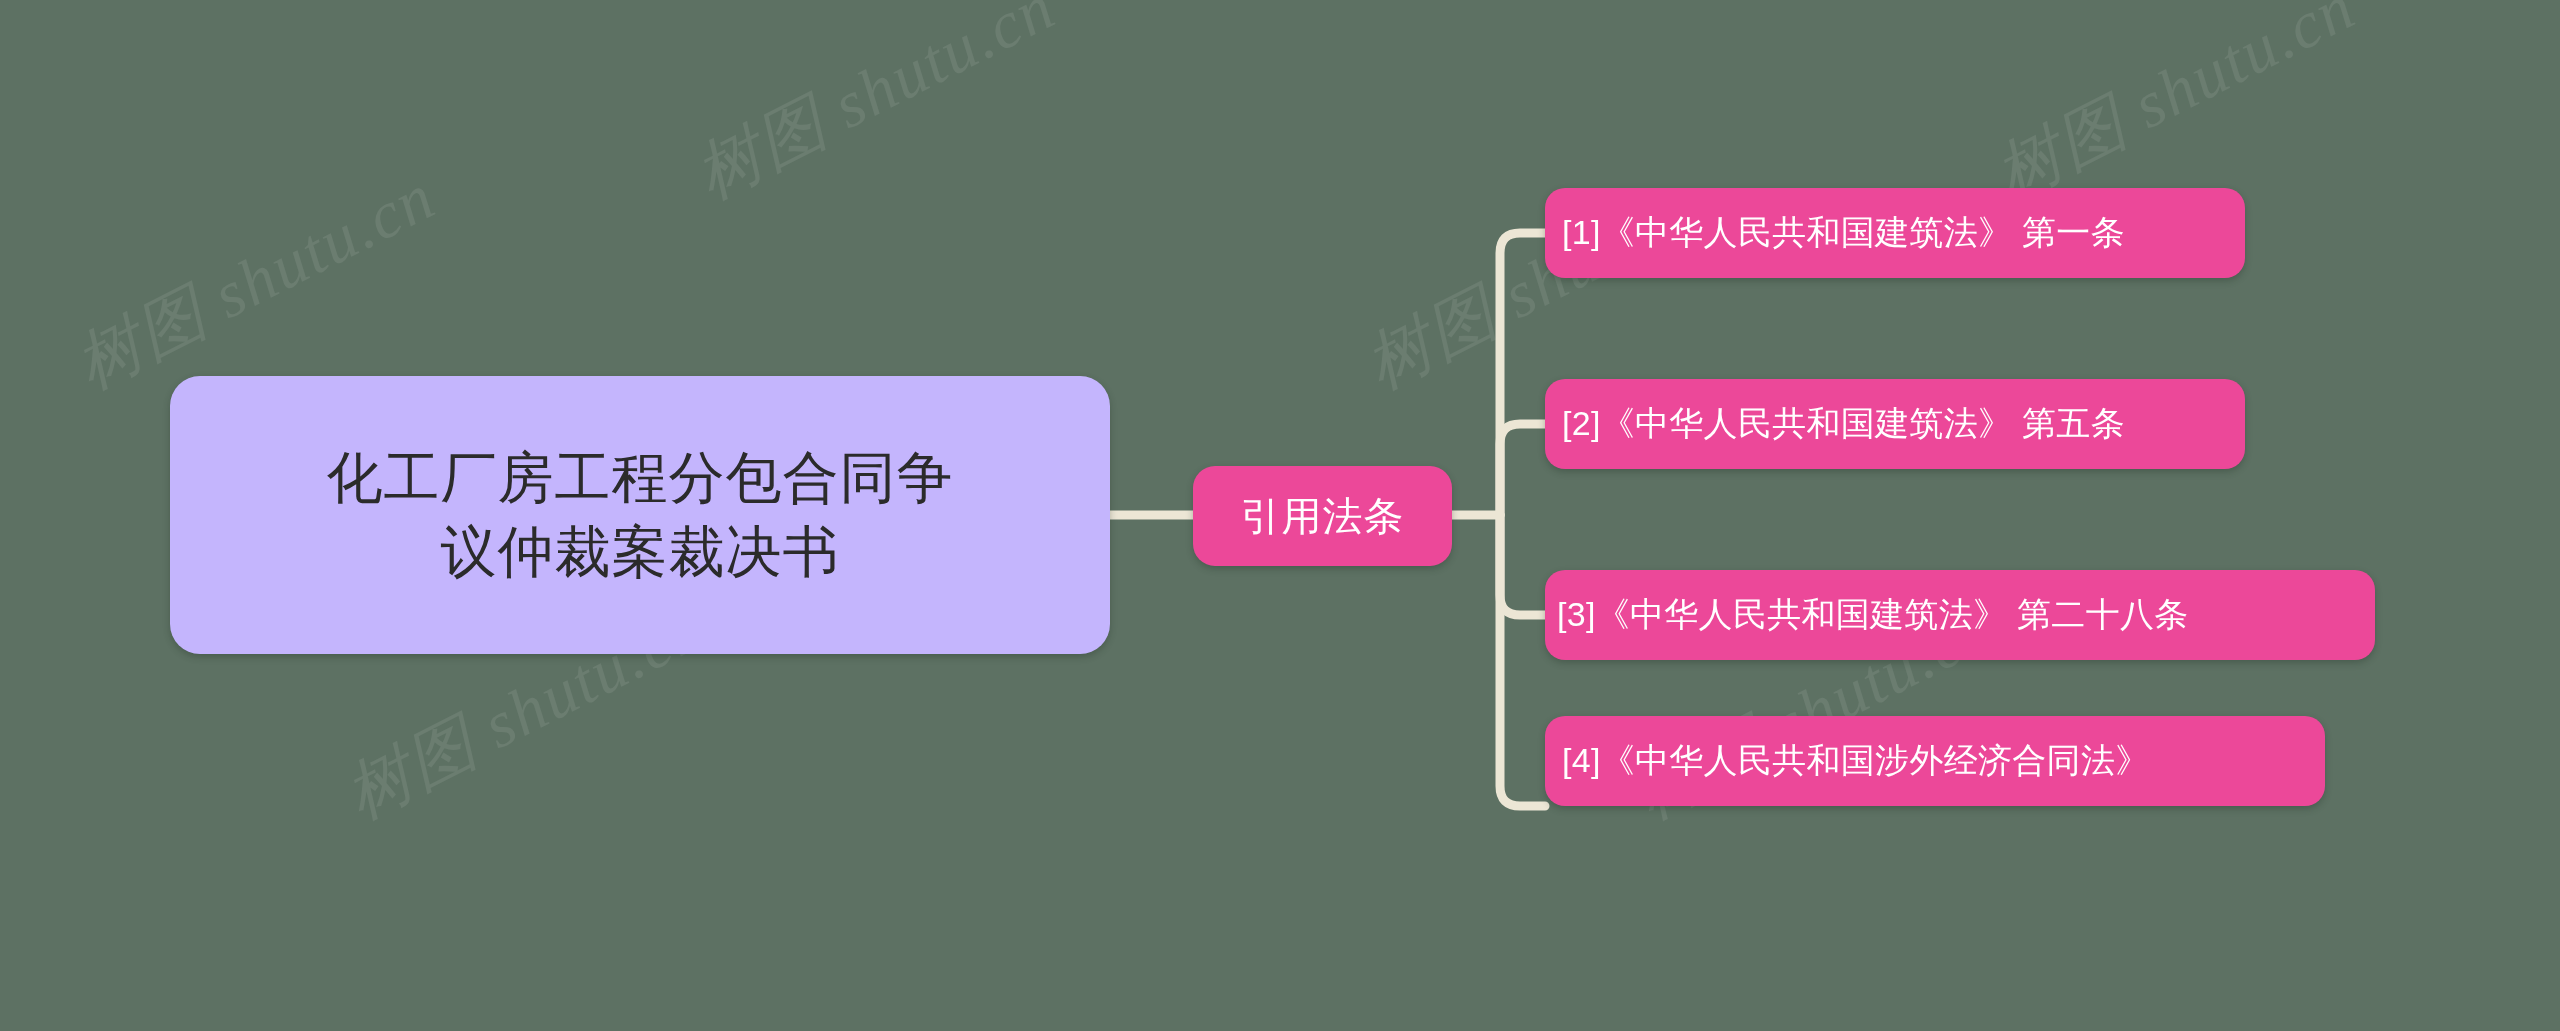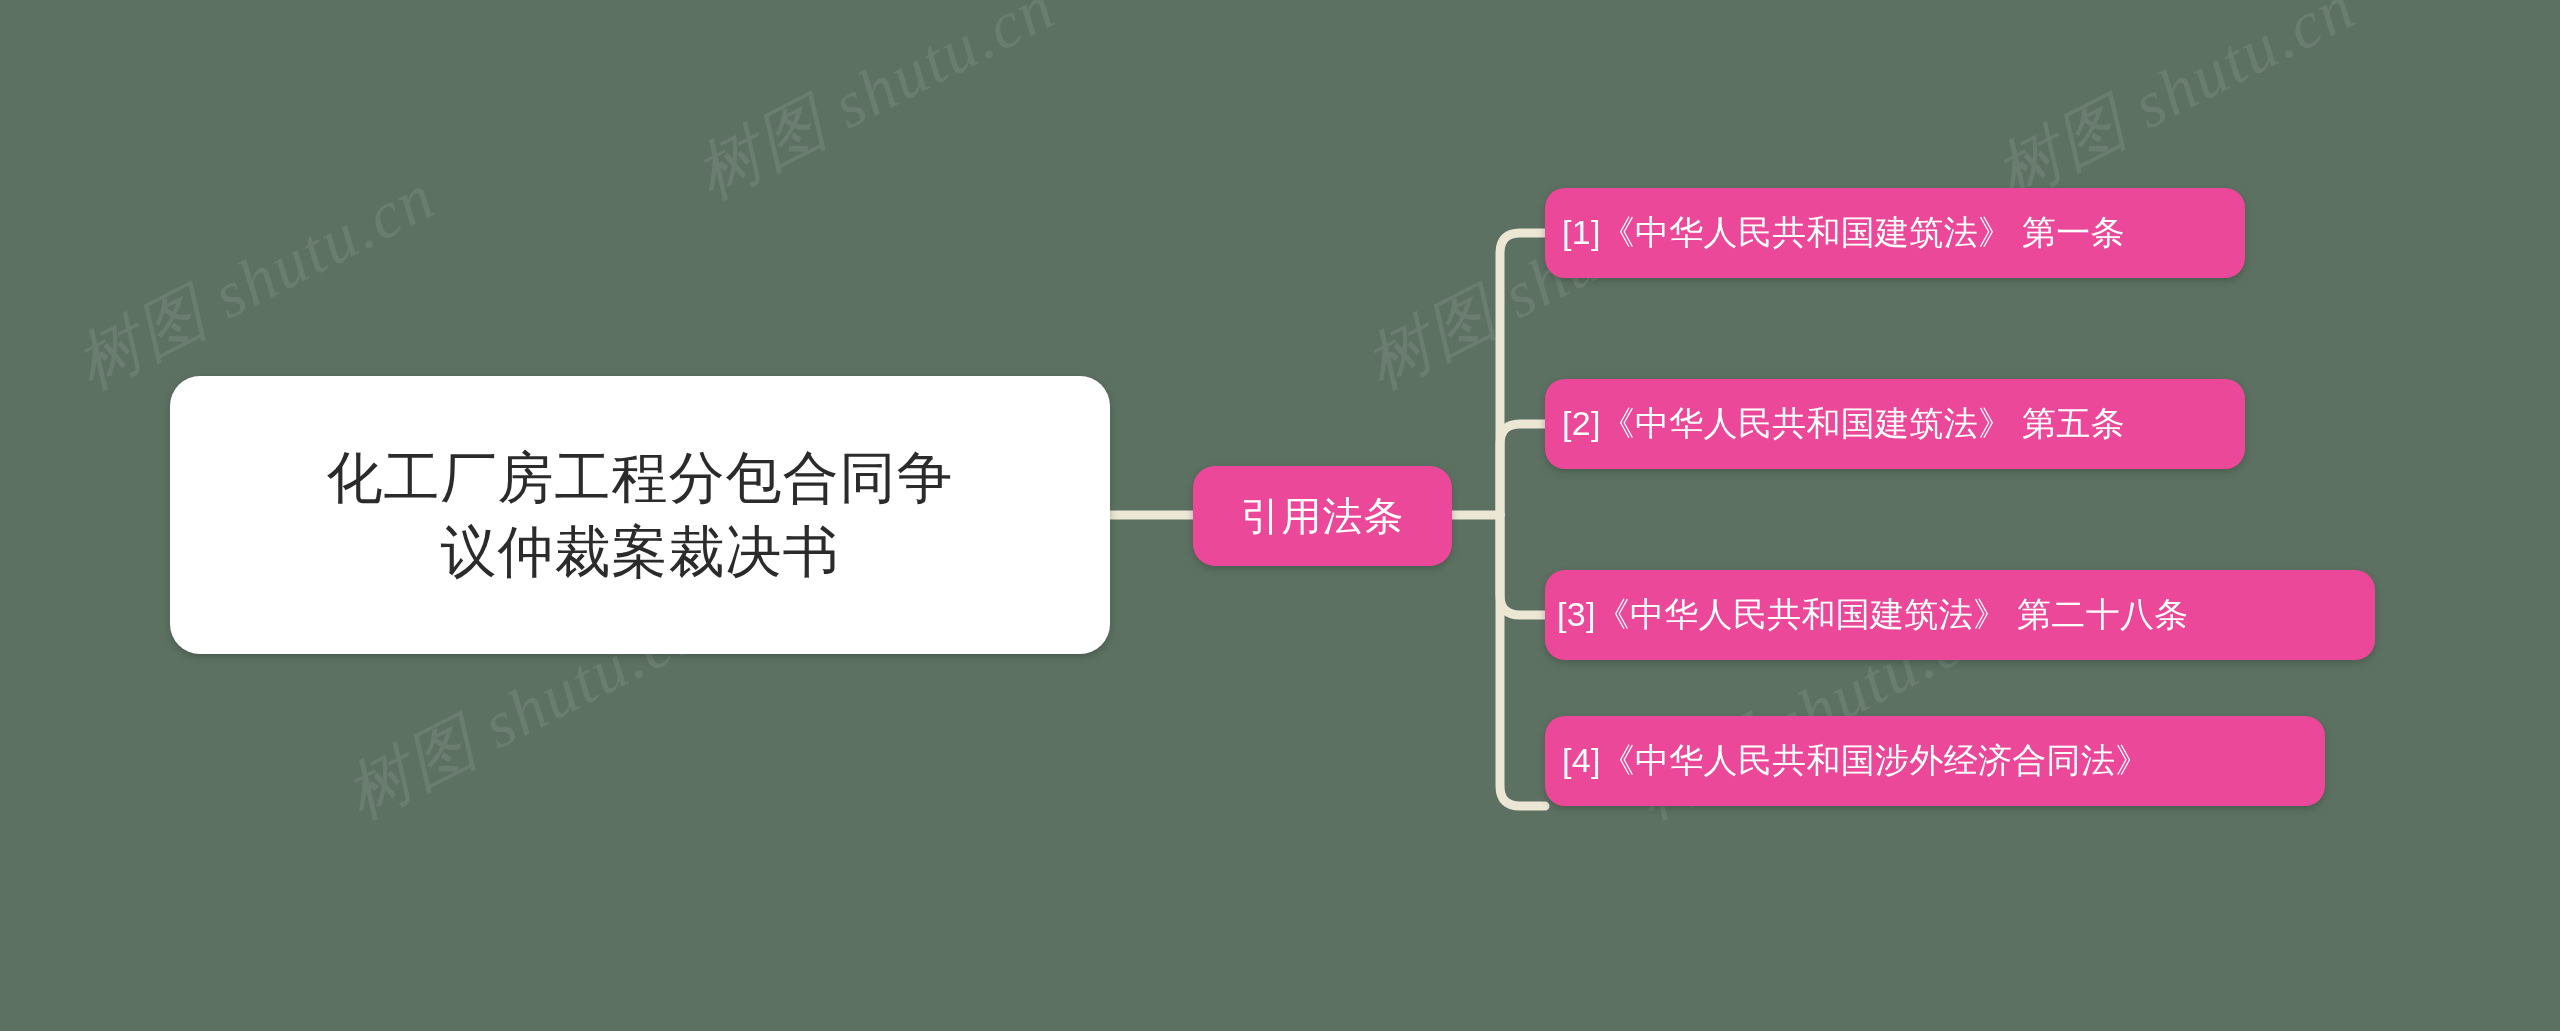--- a/index.html
+++ b/index.html
@@ -59,21 +59,21 @@
     align-items: center;
     border-radius: 18px;
     box-shadow: 0 3px 7px rgba(30, 45, 34, 0.30);
   }
 
   #root-node {
     left: 112px;
     top: 376px;
     width: 570px;
     height: 163px;
-    background: #ffffff;
+    background: #c4b5fd;
     border-radius: 22px;
     justify-content: center;
     padding: 0 26px;
   }
   #root-node .node-text {
     color: #2b2b2b;
     font-size: 43px;
     line-height: 1.33;
     text-align: center;
     letter-spacing: 1px;

